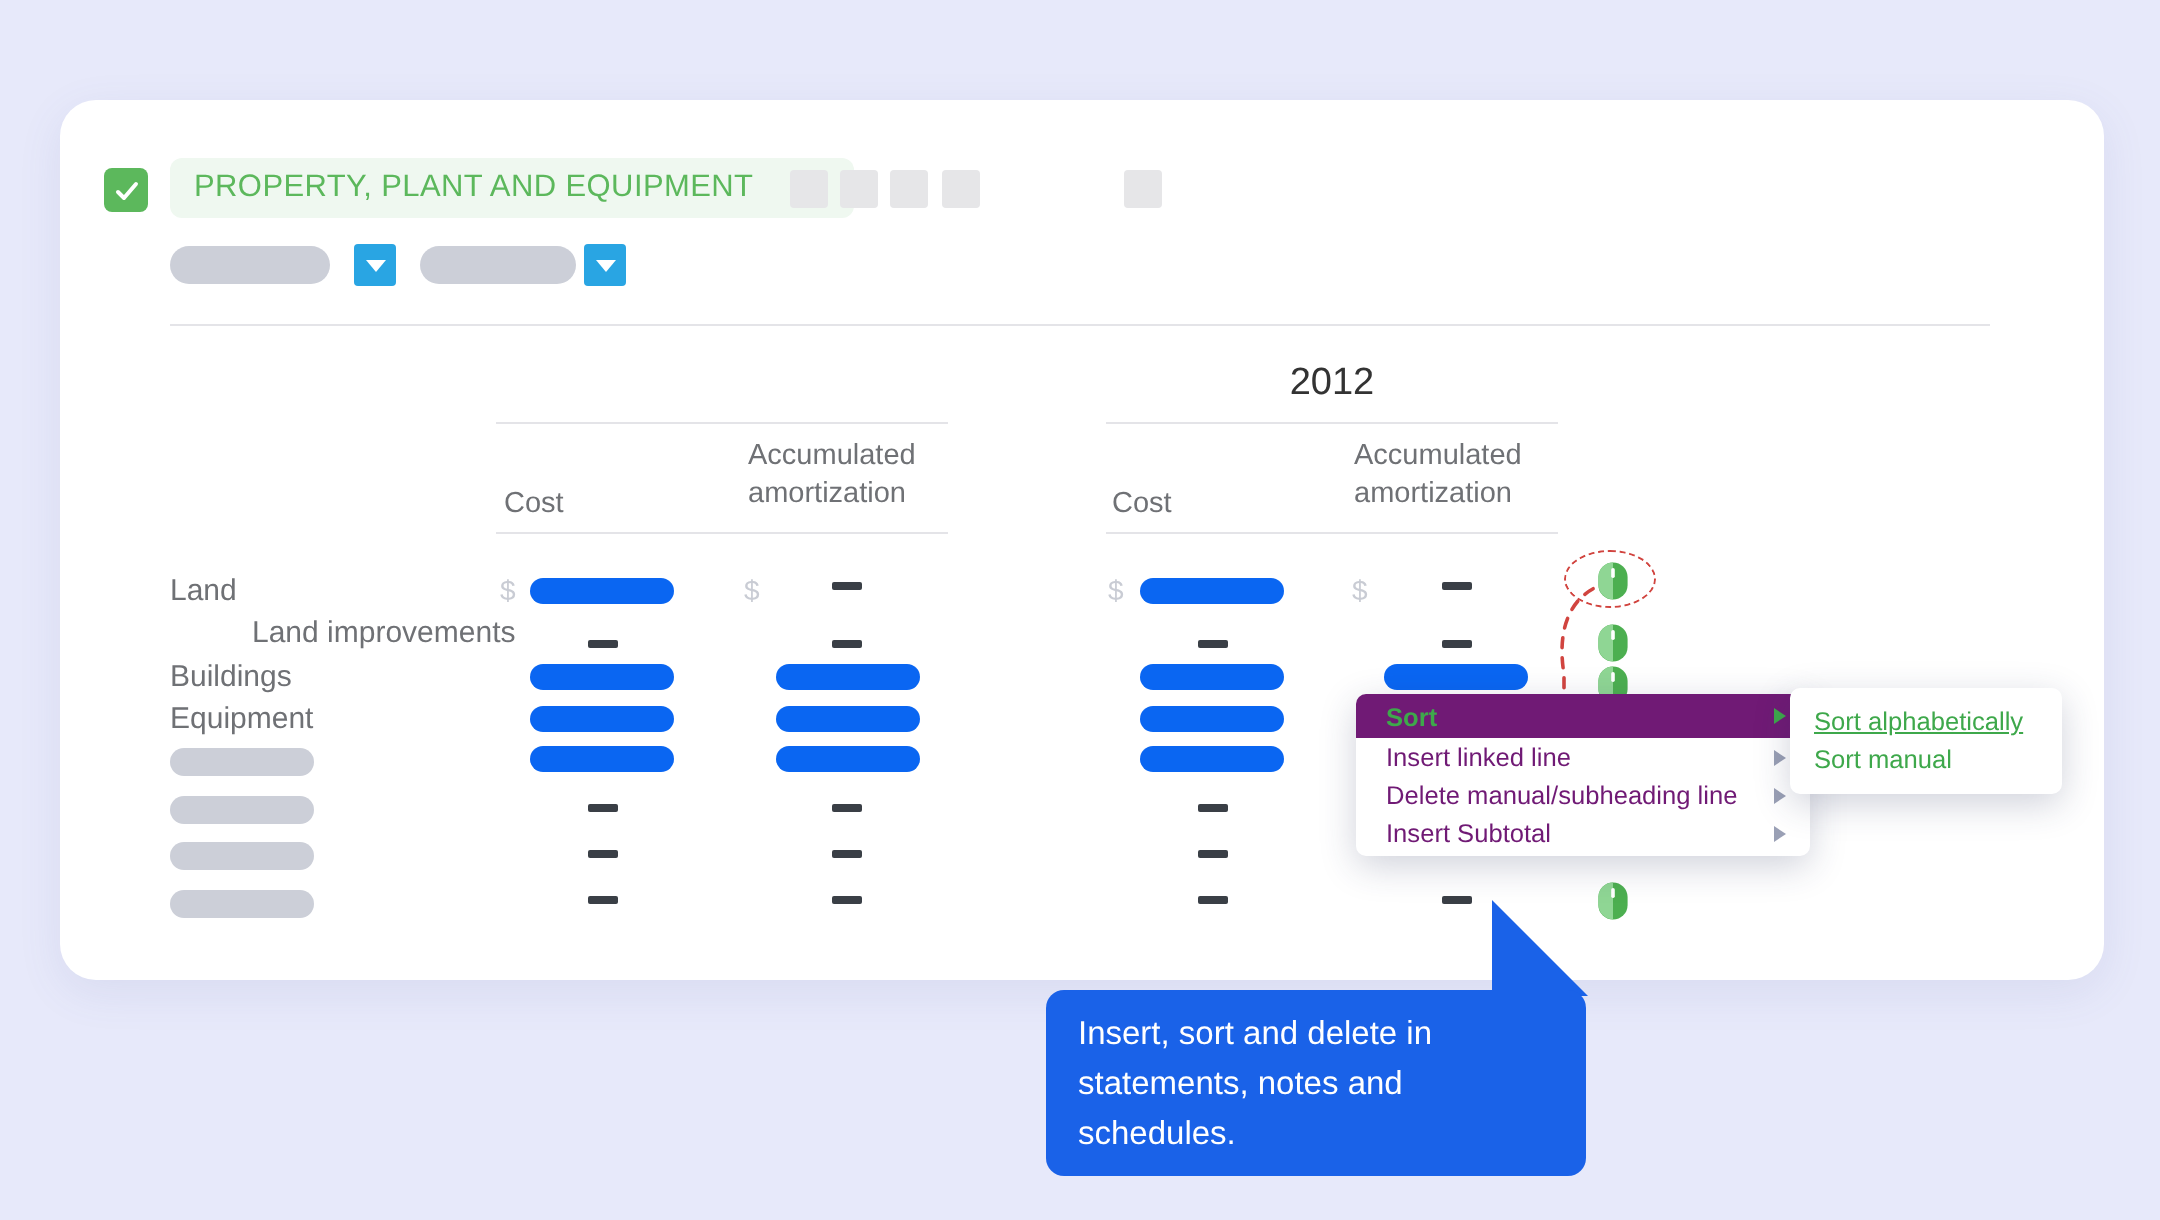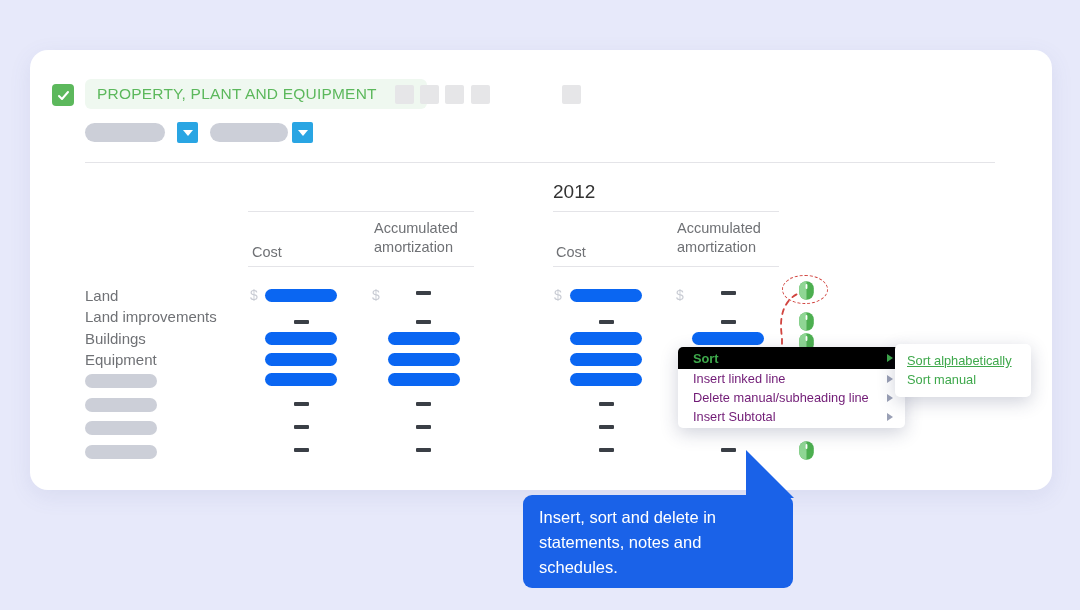--- a/index.html
+++ b/index.html
@@ -72,41 +72,41 @@
   }
 
   .divider-main {
     position: absolute; left: 85px; top: 162px; width: 910px; height: 1px;
     background: #e4e4e8;
   }
 
   
   .yeargrp { position: absolute; font-size: 19px; color: #333; }
   .yeargrp.y2013 { left: 248px; top: 181px; width: 226px; text-align: center; }
-  .yeargrp.y2012 { left: 553px; top: 181px; width: 226px; }
+  .yeargrp.y2012 { left: 553px; top: 181px; width: 226px; text-align: center; }
 
   .rule { position: absolute; height: 1px; background: #e4e4e8; }
   .rule.r1 { left: 248px; top: 211px; width: 226px; }
   .rule.r2 { left: 553px; top: 211px; width: 226px; }
   .rule.r3 { left: 248px; top: 266px; width: 226px; }
   .rule.r4 { left: 553px; top: 266px; width: 226px; }
 
   .subhdr {
     position: absolute; font-size: 14.5px; color: #6f7175; line-height: 19px;
   }
   .subhdr.cost1 { left: 252px; top: 243px; }
   .subhdr.amort1 { left: 374px; top: 219px; width: 100px; text-align: left; }
   .subhdr.cost2 { left: 556px; top: 243px; }
   .subhdr.amort2 { left: 677px; top: 219px; width: 100px; text-align: left; }
 
   
   .rlab {
     position: absolute; left: 85px; font-size: 15px; color: #6f7175; white-space: nowrap;
   }
-  .rlab.n0 { top: 287px; } .rlab.n1 { top: 308px; }
+  .rlab.n0 { top: 287px; } .rlab.n1 { top: 308px; margin-left: 41px; }
   .rlab.n2 { top: 330px; } .rlab.n3 { top: 351px; }
 
   .lpill {
     position: absolute; left: 85px; height: 14px; width: 72px;
     background: #cccfd8; border-radius: 7px;
   }
   .lpill.p0 { top: 374px; } .lpill.p1 { top: 398px; }
   .lpill.p2 { top: 421px; } .lpill.p3 { top: 445px; }
 
   
@@ -126,21 +126,21 @@
   .ctxmenu {
     position: absolute; left: 678px; top: 347px; width: 227px;
     background: #ffffff; border-radius: 5px;
     box-shadow: 0 5px 18px rgba(40,50,90,0.22);
     overflow: hidden; padding-bottom: 2px;
   }
   .ctxitem {
     position: relative; height: 19px; display: flex; align-items: center;
     padding: 0 10px 0 15px; font-size: 12.8px; color: #701a75; white-space: nowrap;
   }
-  .ctxitem.first { height: 22px; background: #000000; color: #3ea84b; font-weight: bold; }
+  .ctxitem.first { height: 22px; background: #701a75; color: #3ea84b; font-weight: bold; }
   .ctxitem .arw {
     position: absolute; right: 12px;
     width: 0; height: 0;
     border-top: 4.5px solid transparent; border-bottom: 4.5px solid transparent;
     border-left: 6px solid #9aa0b5;
   }
   .ctxitem.first .arw { border-left-color: #3ea84b; }
 
   .submenu {
     position: absolute; left: 895px; top: 344px; width: 136px;

